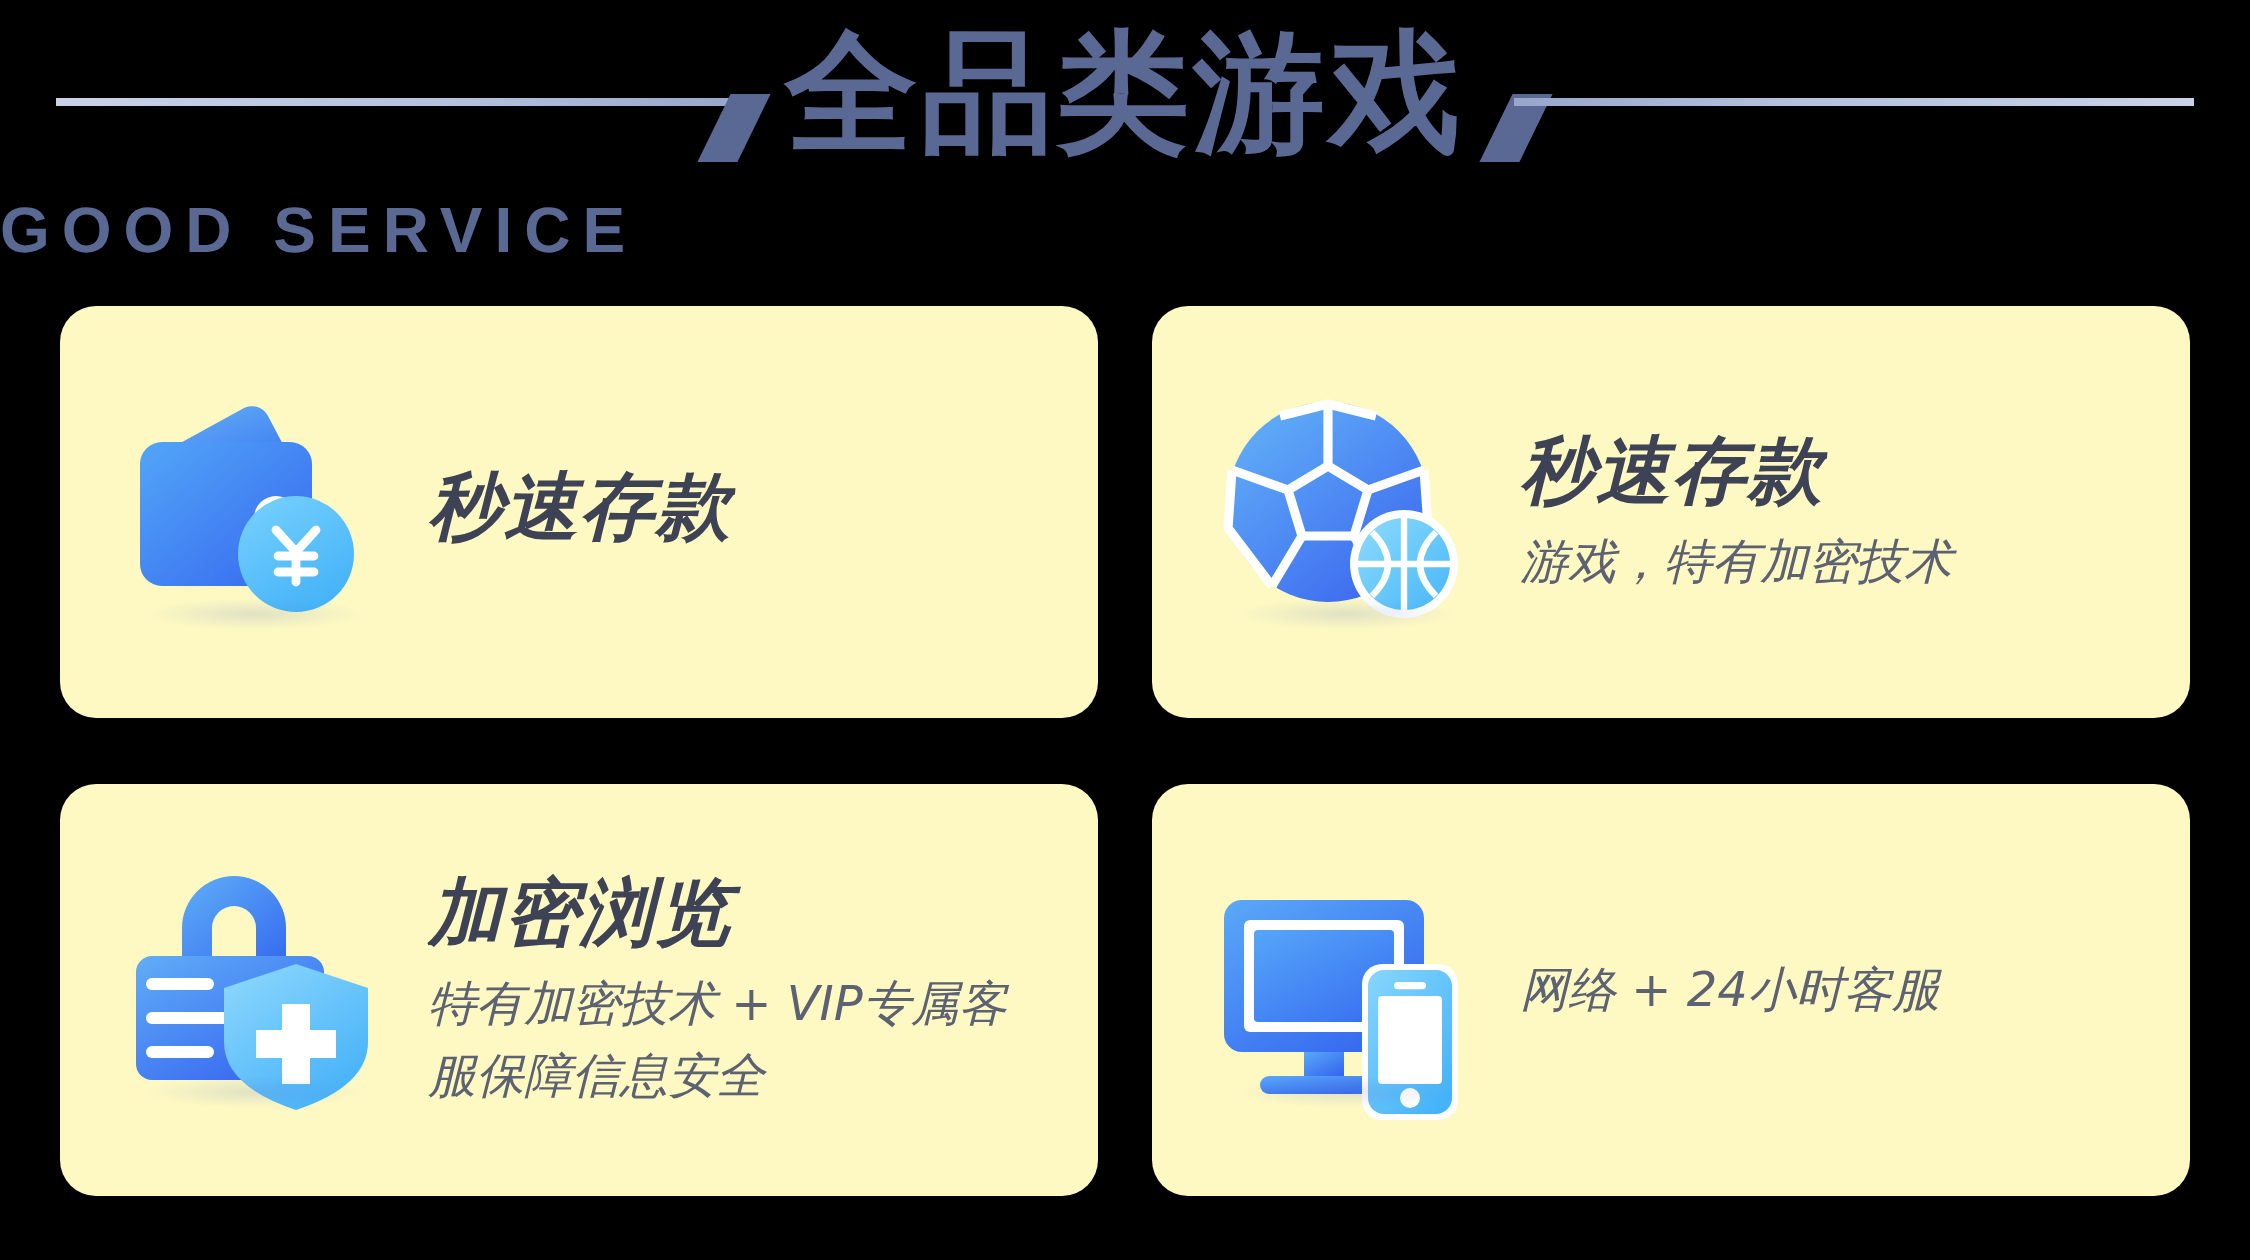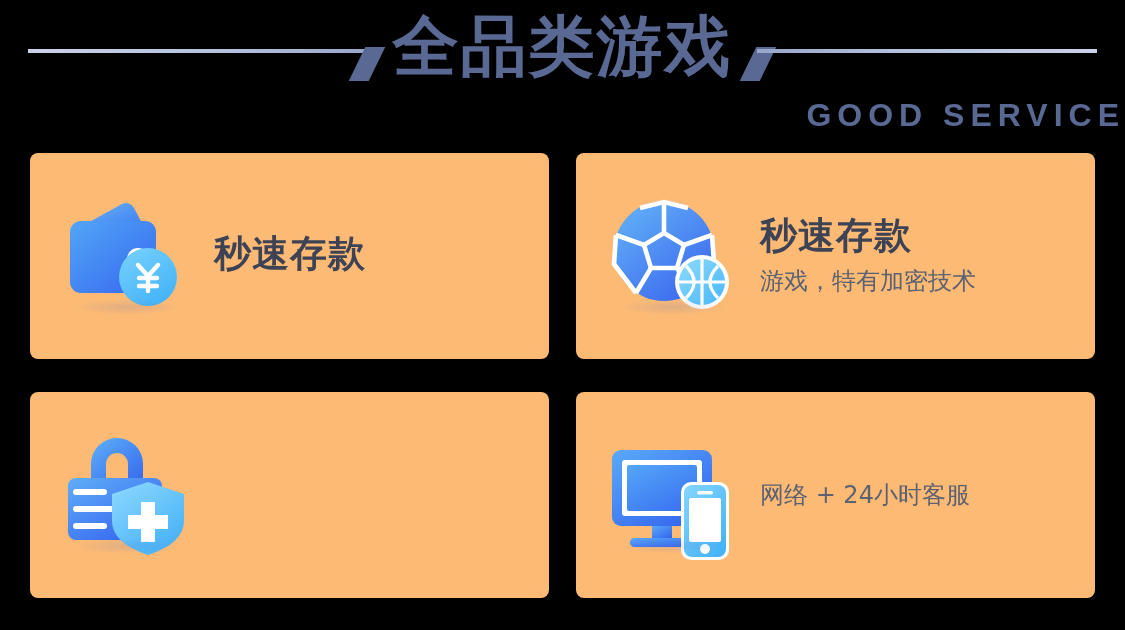--- a/index.html
+++ b/index.html
@@ -31,39 +31,39 @@
 
   .title-zh {
     position:absolute; top:8px; left:0; width:1125px;
     text-align:center;
     font-size:66px; font-weight:bold; line-height:78px;
     color:#5a6994; letter-spacing:2px;
     font-family:"DejaVu Sans","Liberation Sans",sans-serif;
   }
   .title-en {
     position:absolute; top:96px; left:0; width:1125px;
-    text-align:right;
+    text-align:left;
     font-size:32px; font-weight:bold; line-height:38px;
     color:#5a6994; letter-spacing:6px;
   }
 
   
   .grid {
     position:absolute; left:30px; top:153px;
     width:1065px; height:445px;
     display:grid;
     grid-template-columns:519px 519px;
     grid-template-rows:206px 206px;
     column-gap:27px; row-gap:33px;
   }
   .card {
-    background:#fdba74; border-radius:8px;
+    background:#fef9c3; border-radius:18px;
     display:flex; align-items:center;
     padding:0 0 0 26px;
-    position:relative; overflow:hidden;
+    position:relative; overflow:hidden;font-style:italic;
   }
   .icon-wrap {
     width:150px; height:150px;
     flex:0 0 150px;
     position:relative;
   }
   .txt { margin-left:8px; flex:1 1 auto; padding-right:14px; }
   .c-title {
     font-size:37px; font-weight:bold; line-height:46px;
     color:#3d4354; letter-spacing:1px;
@@ -198,20 +198,25 @@
         <g stroke="#ffffff" stroke-width="6" stroke-linecap="round">
           <path d="M20 72 H48"></path>
           <path d="M20 89 H58"></path>
           <path d="M20 106 H48"></path>
         </g>
         <path d="M92 62 L128 74 V101 q0 22 -36 34 q-36 -12 -36 -34 V74 Z" fill="url(#shd)"></path>
         <path d="M85 82 h14 v13 h13 v14 h-13 v13 h-14 v-13 h-13 v-14 h13 Z" fill="#ffffff"></path>
       </svg>
     </div>
     <div class="txt">
+      <div class="c-title">加密浏览</div>
+      <div class="c-sub">
+        <span>特有加密技术 + VIP专属客</span>
+        <span>服保障信息安全</span>
+      </div>
     </div>
   </div>
 
   <div class="card">
     <div class="icon-wrap">
       <svg width="150" height="150" viewBox="0 0 150 150">
         <defs>
           <linearGradient id="mon" x1="0" y1="0" x2="0.8" y2="1">
             <stop offset="0%" stop-color="#5aa9f8"></stop>
               <stop offset="100%" stop-color="#3466ef"></stop>

